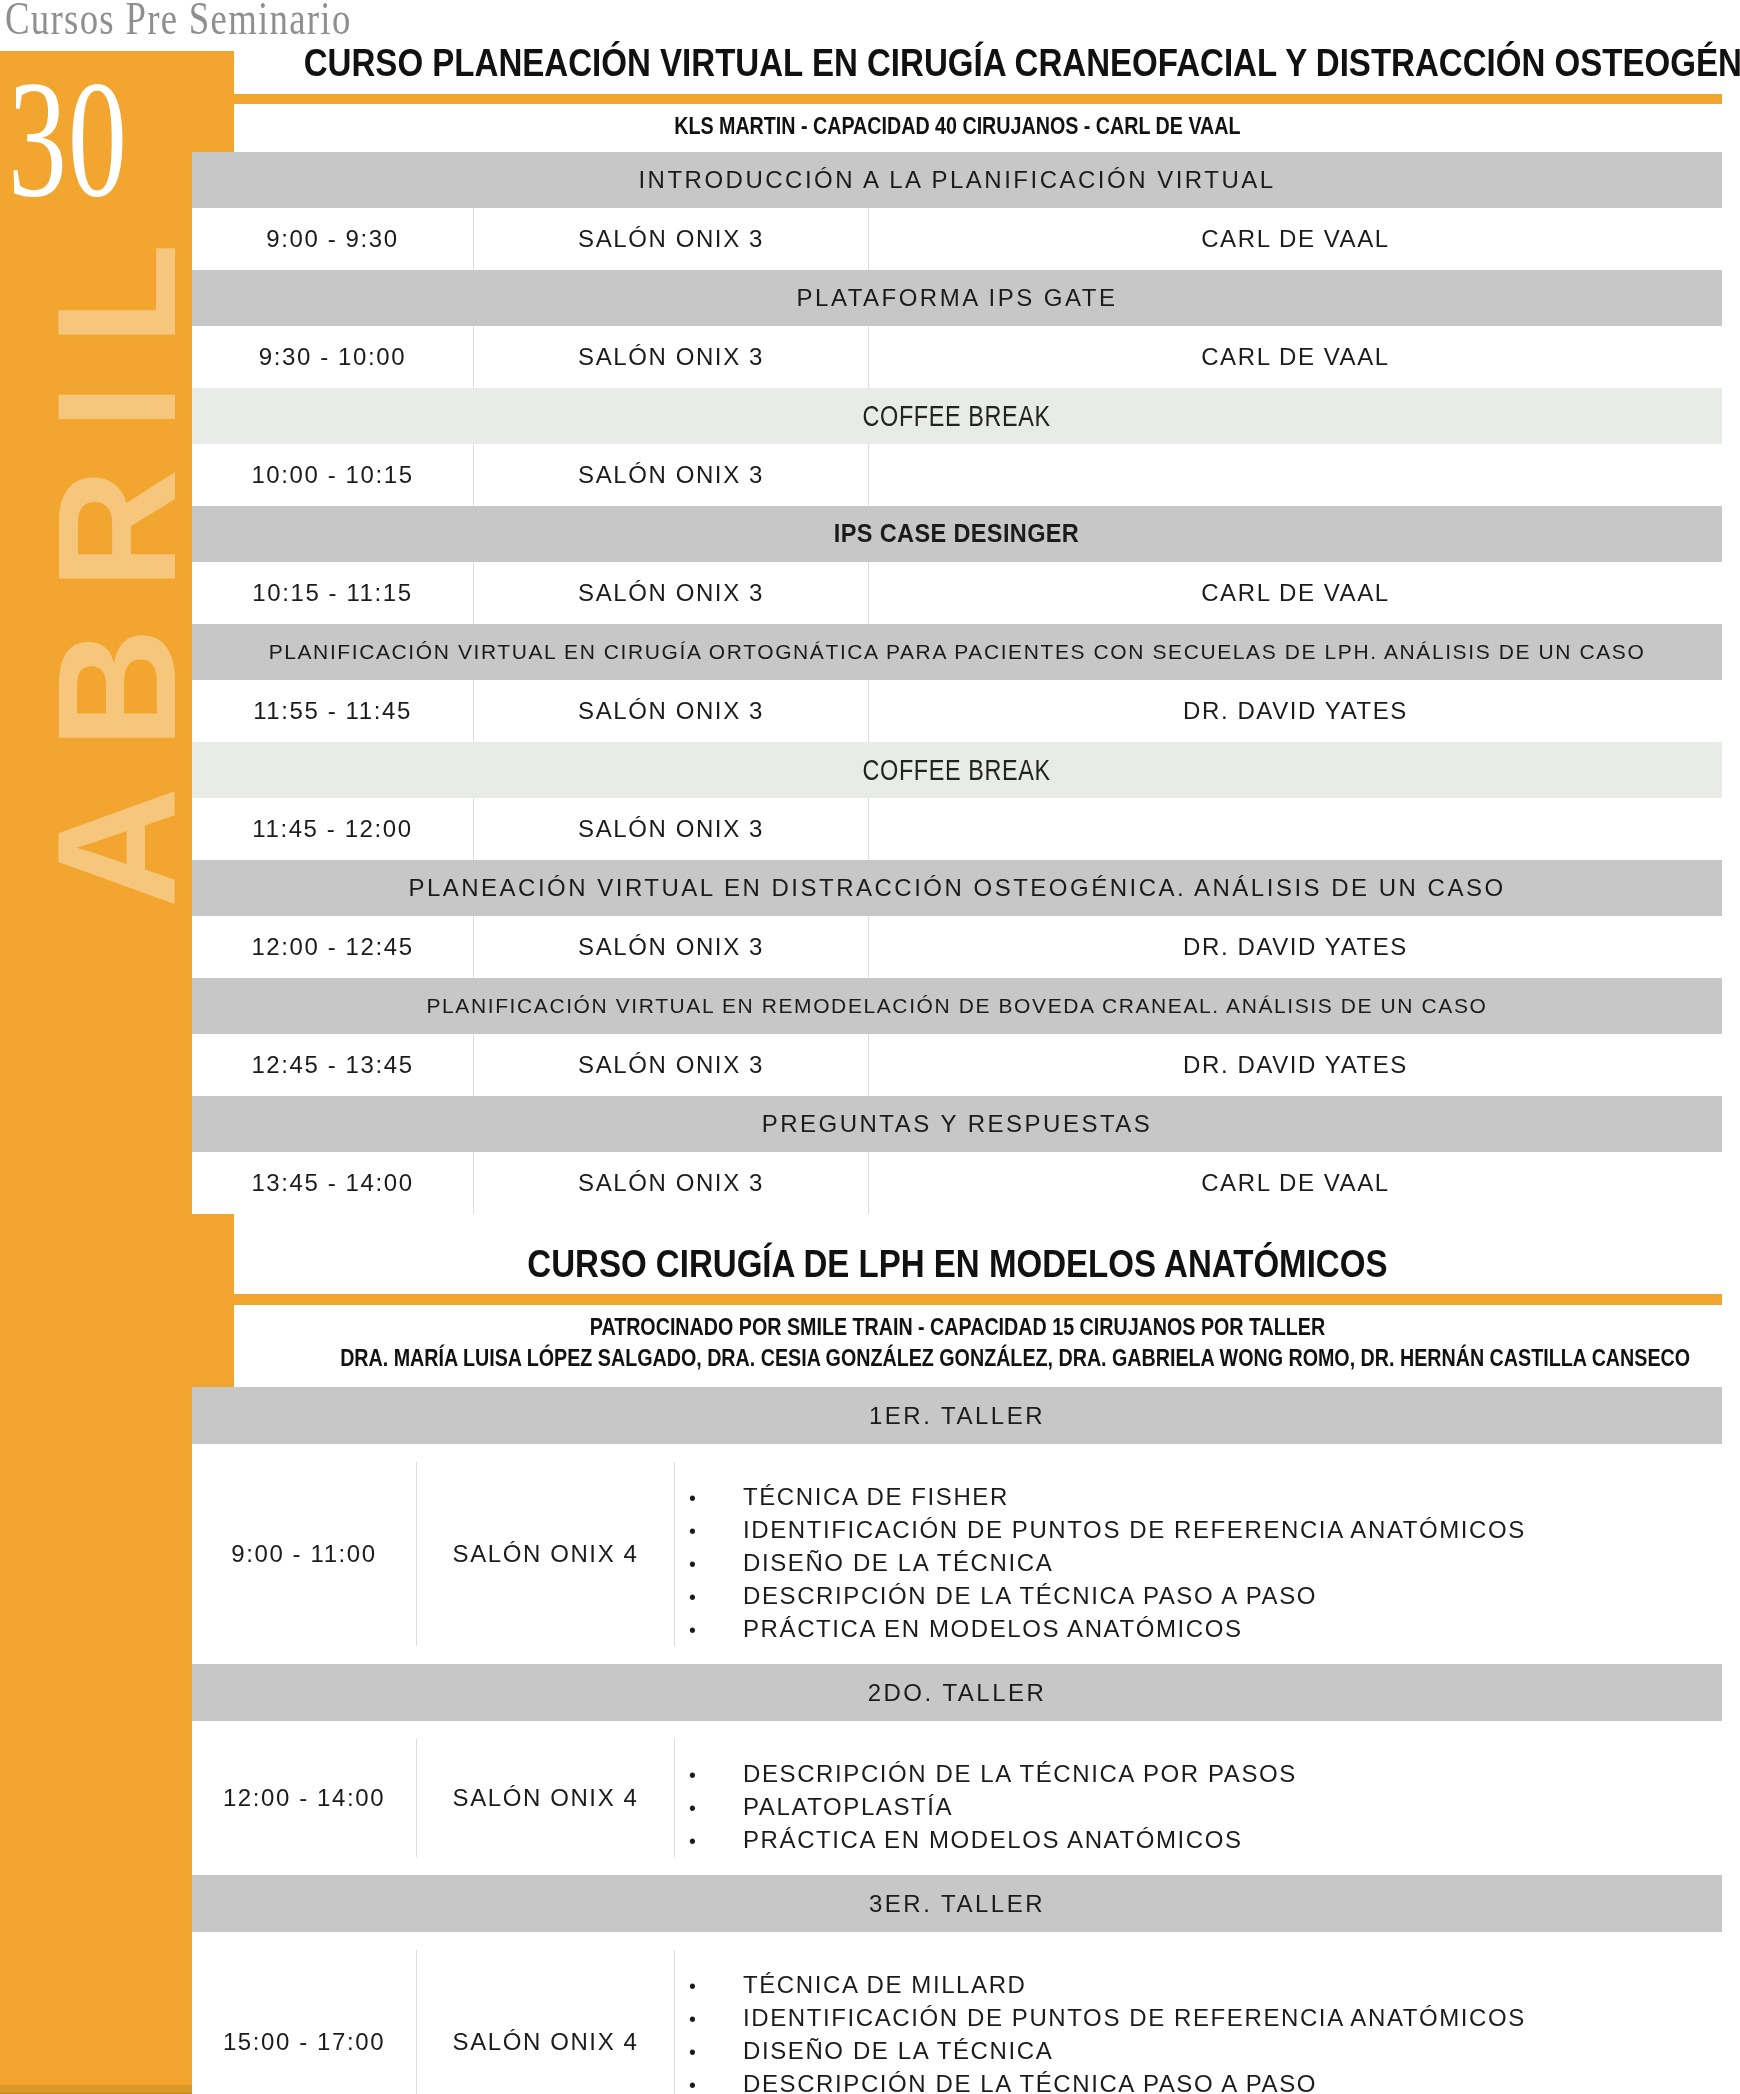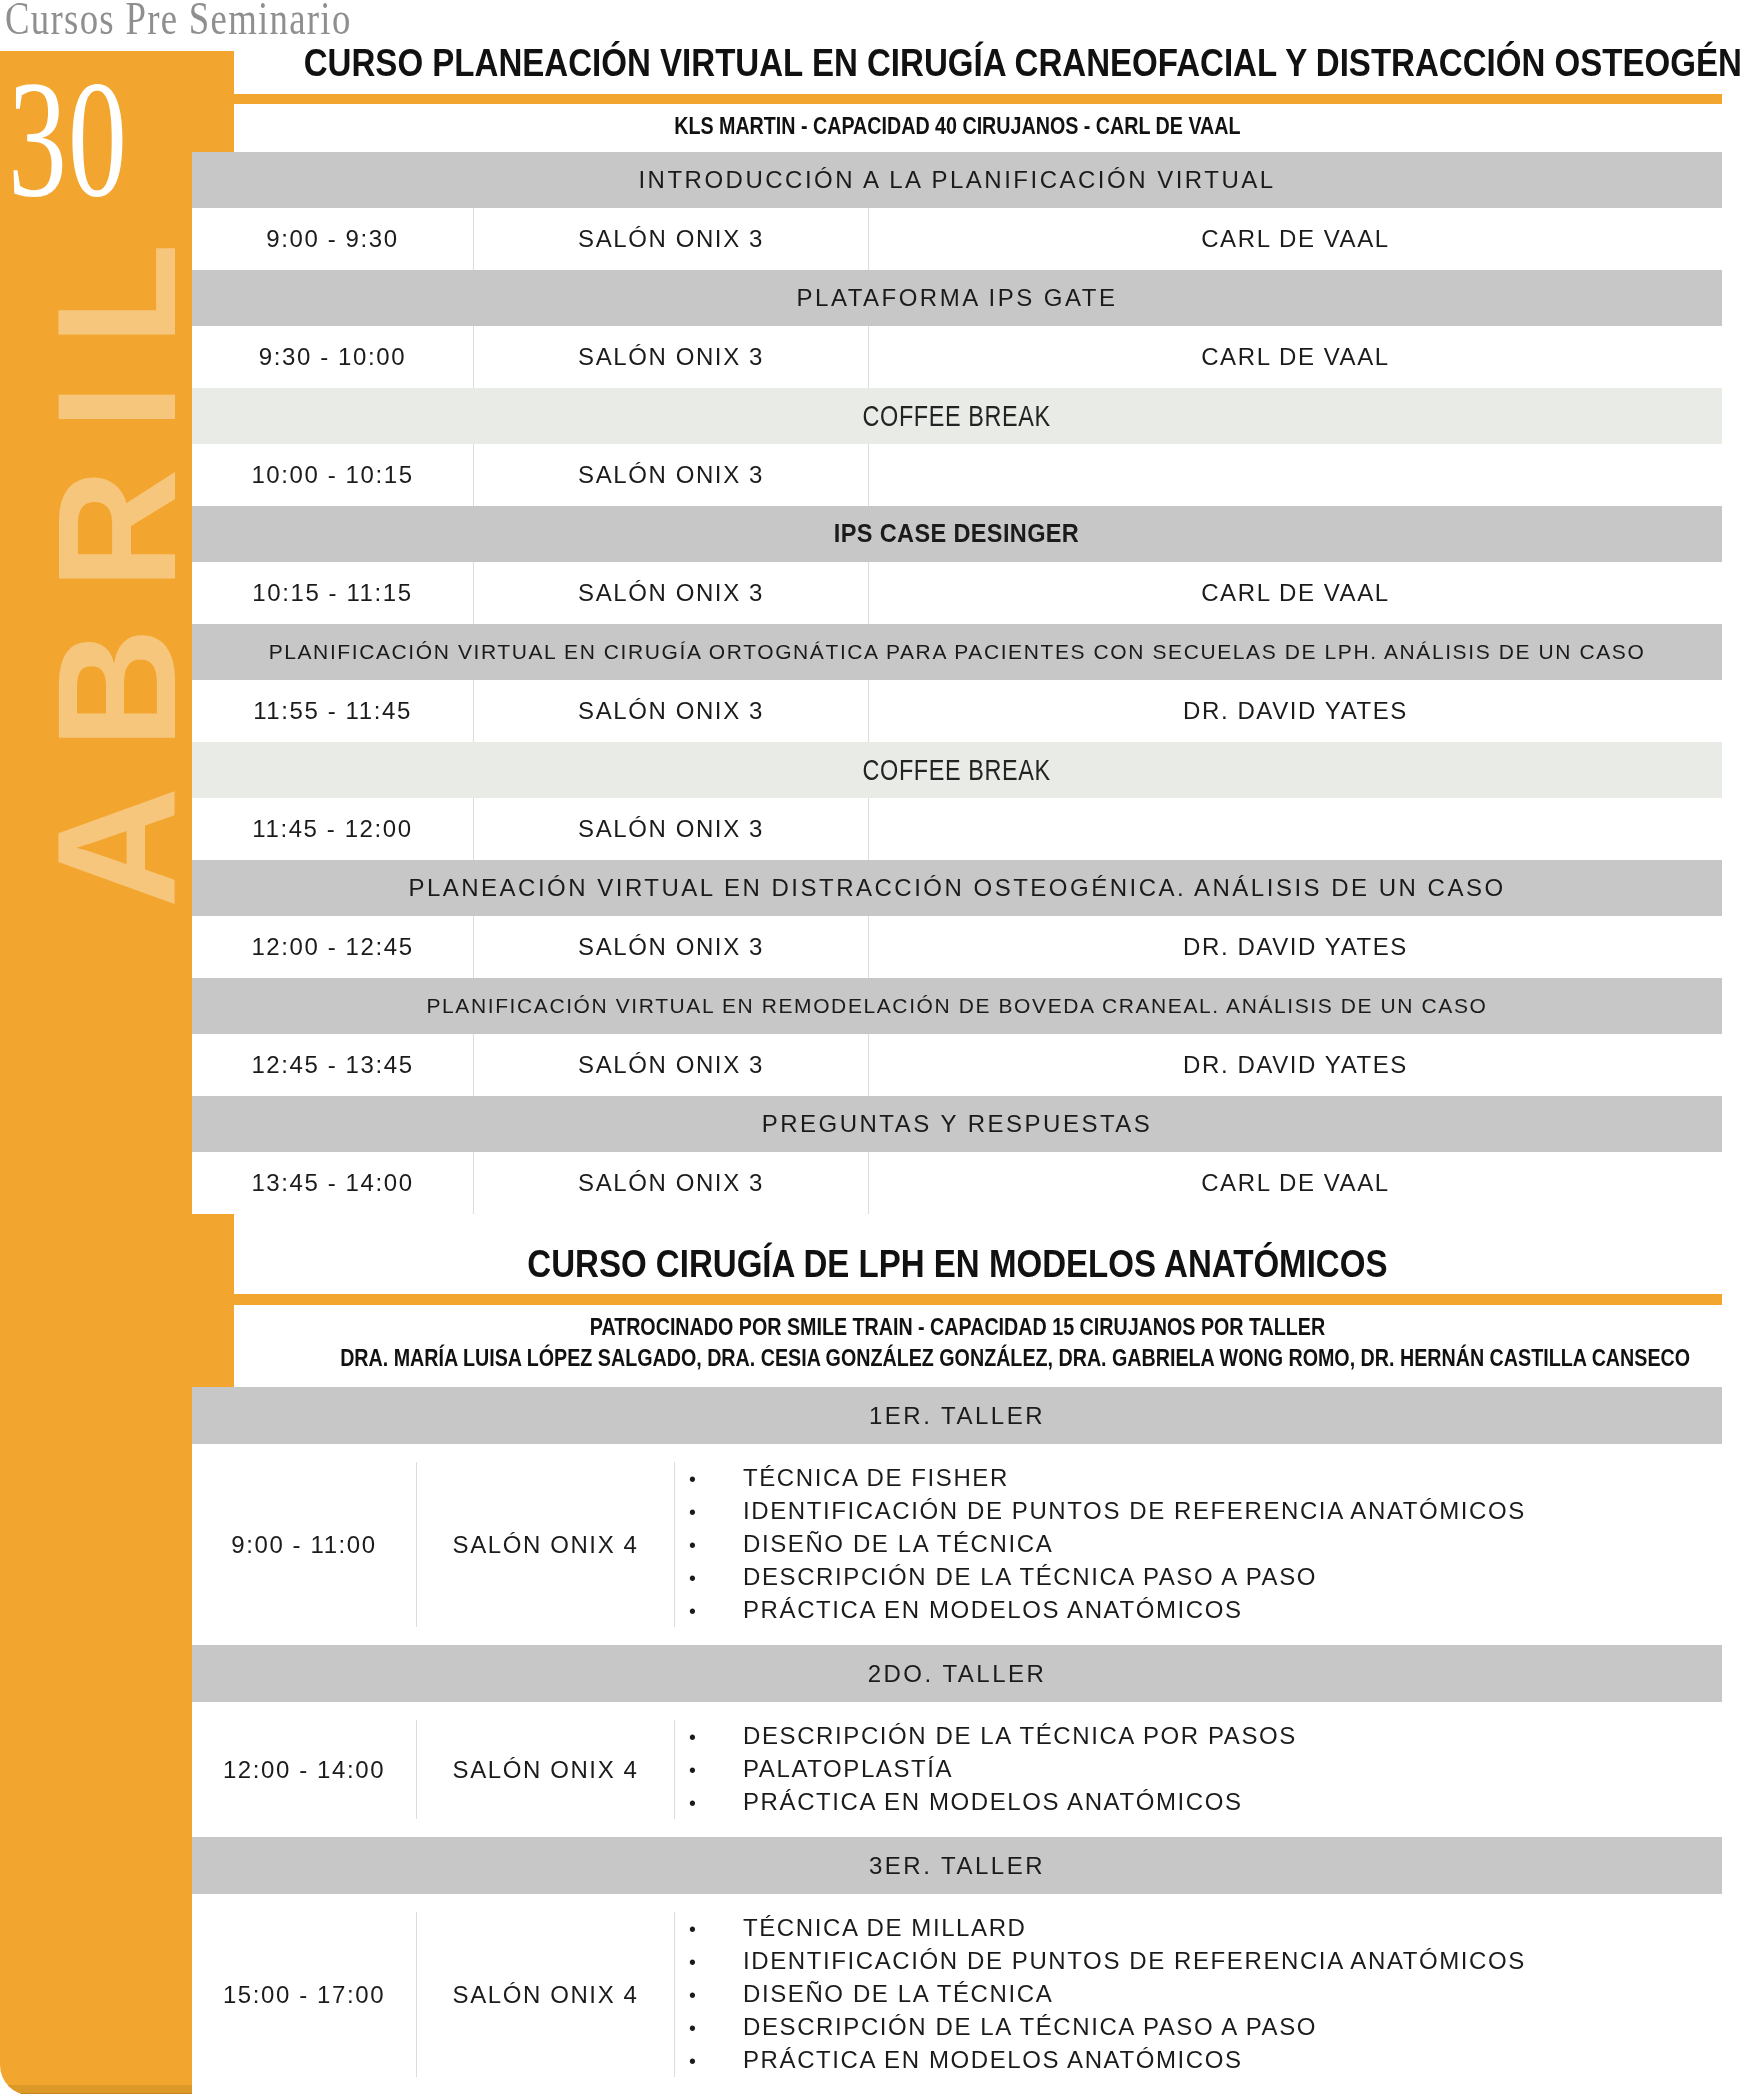--- a/index.html
+++ b/index.html
@@ -2,21 +2,21 @@
 <html style="--orange: #F3A62F; --orange_dark: #DC9927; --orange_light: #F7C67D; --band_gray: #C7C7C7; --band_light: #E9EBE7; --border_gray: #DCDCDC; --text: #1B1B1B; --kicker_gray: #8F8F8F;font-size:13px"><head>
 <meta charset="utf-8">
 <style>
   :root{
     --orange:#F3A62F; --orange_dark:#DC9927; --orange_edge:#C5861F; --orange_light:#F7C67D;
     --band_gray:#C7C7C7; --band_light:#E9EBE7; --border_gray:#DCDCDC;
     --text:#1B1B1B; --kicker_gray:#8F8F8F;
   }
   html,body{margin:0;padding:0;}
   body{background:#ffffff;font-family:"Liberation Sans",sans-serif;color:var(--text);}
-  .page{position:relative;width:1741px;height:2095px;background:#fff;overflow:hidden;border-radius:30px;}
+  .page{position:relative;width:1741px;height:2095px;background:#fff;overflow:hidden;}
 
   
   .kicker{
     position:absolute;top:-6.5px;left:4.9px;
     font-family:"Liberation Serif",serif;font-size:46px;font-weight:400;
     color:var(--kicker_gray);letter-spacing:1.6px;white-space:nowrap;
     transform:scaleX(0.80);transform-origin:left top;line-height:1.1;
   }
 
   
@@ -78,21 +78,21 @@
   .t1 .row{height:62px;}
   .t2 .row{padding:18px 0;}
   .cell{display:flex;align-items:center;justify-content:center;
     font-size:24px;letter-spacing:1.6px;white-space:nowrap;}
   .t1 .cell.time{width:281px;}
   .t1 .cell.room{width:394px;}
   .t2 .cell.time{width:224px;}
   .t2 .cell.room{width:257px;}
   .cell.room{border-left:1.6px solid var(--border_gray);border-right:1.6px solid var(--border_gray);}
   .cell.detail{flex:1;}
-  .cell.topics{flex-direction:column;align-items:stretch;justify-content:center;}
+  .cell.topics{flex-direction:column;align-items:stretch;justify-content:center;margin-top:19px;}
   .topic-line{display:flex;align-items:baseline;line-height:31px;padding-left:14px;
     font-size:24px;letter-spacing:1.6px;white-space:nowrap;}
   .topic-line::before{content:"\2022";font-size:19.6px;width:54px;flex:0 0 54px;}
 </style>
 </head>
 <body>
 
 <div class="page">
 
   <div class="kicker">Cursos Pre Seminario</div>

